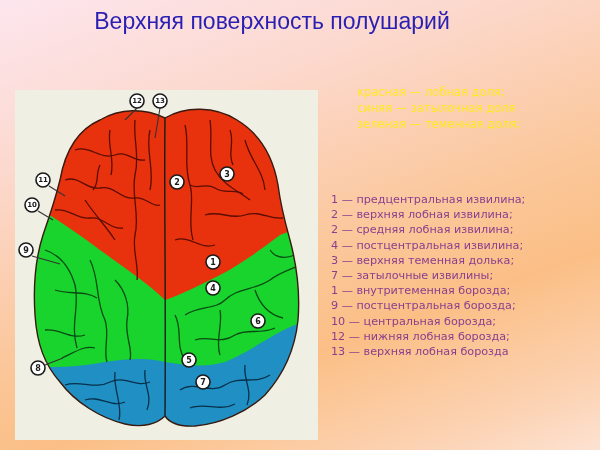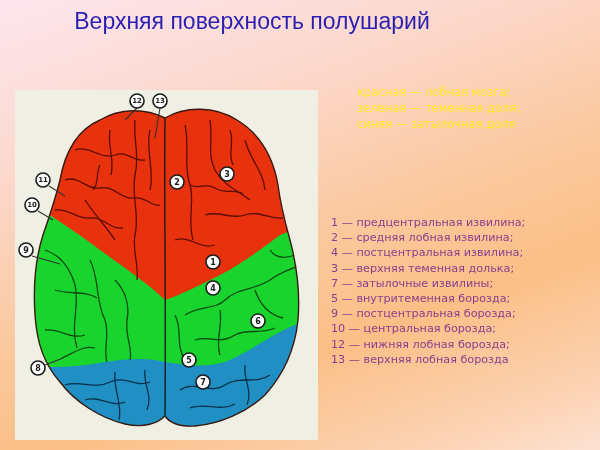--- a/index.html
+++ b/index.html
@@ -5,36 +5,36 @@
   html, body { margin: 0; padding: 0; }
   body {
     width: 600px; height: 450px; overflow: hidden; position: relative;
     background: linear-gradient(160deg, #fde6ee 0%, #fcd9cf 25%, #fbc79a 55%, #fbbf86 70%, #fcd3b4 90%, #fde2d2 100%);
     font-family: "DejaVu Sans", sans-serif;
   }
   .title {
     position: absolute; left: 0; top: 6px; width: 504px; text-align: center;
     font-family: "Liberation Sans", sans-serif; font-size: 23px; line-height: 31px;
     color: #2a1fb3;
+    padding-left: 20px;
   }
   .panel {
     position: absolute; left: 15px; top: 90px; width: 303px; height: 350px;
     background: #f0efe3;
   }
   .panel svg { position: absolute; left: 0; top: 0; }
   .legend-colors {
     position: absolute; left: 357px; top: 84px;
     font-family: "DejaVu Sans", sans-serif; font-size: 11.5px; line-height: 16px;
     color: #ffe826;
   }
   .legend-list {
     position: absolute; left: 331px; top: 192px;
     font-family: "DejaVu Sans", sans-serif; font-size: 11.2px; line-height: 15.2px;
     color: #8a3f8e;
-    margin-top: 23px;
   }
   .legend-list div, .legend-colors div { white-space: nowrap; }
   .marker circle { fill: #ffffff; stroke: #1a1a1a; stroke-width: 1.6; }
   .marker text { font-family: "DejaVu Sans", sans-serif; font-size: 8px; font-weight: bold; fill: #1a1a1a; text-anchor: middle; dominant-baseline: central; }
   .sulcus { fill: none; stroke: #5a0d00; stroke-width: 1.3; }
   .sulcus-g { fill: none; stroke: #0b4a12; stroke-width: 1.3; }
   .sulcus-b { fill: none; stroke: #08304a; stroke-width: 1.3; }
   .leader { stroke: #333; stroke-width: 1.1; fill: none; }
 </style>
 </head>
@@ -168,29 +168,30 @@
         <text x="122" y="11" style="font-size:7px">12</text>
       </g>
     <g class="marker">
         <circle cx="145" cy="11" r="7"></circle>
         <text x="145" y="11" style="font-size:7px">13</text>
       </g>
   </svg>
 </div>
 
 <div class="legend-colors">
-  <div>красная — лобная мозга;</div>
+  <div>красная — лобная доля;</div>
+  <div>синяя — затылочная доля</div>
   <div>зеленая — теменная доля;</div>
-  <div>синяя — затылочная доля</div>
 </div>
 
 <div class="legend-list">
   <div>1 — предцентральная извилина;</div>
+  <div>2 — верхняя лобная извилина;</div>
   <div>2 — средняя лобная извилина;</div>
   <div>4 — постцентральная извилина;</div>
   <div>3 — верхняя теменная долька;</div>
   <div>7 — затылочные извилины;</div>
-  <div>5 — внутритеменная борозда;</div>
+  <div>1 — внутритеменная борозда;</div>
   <div>9 — постцентральная борозда;</div>
   <div>10 — центральная борозда;</div>
   <div>12 — нижняя лобная борозда;</div>
   <div>13 — верхняя лобная борозда</div>
 </div>
 
 </body></html>

